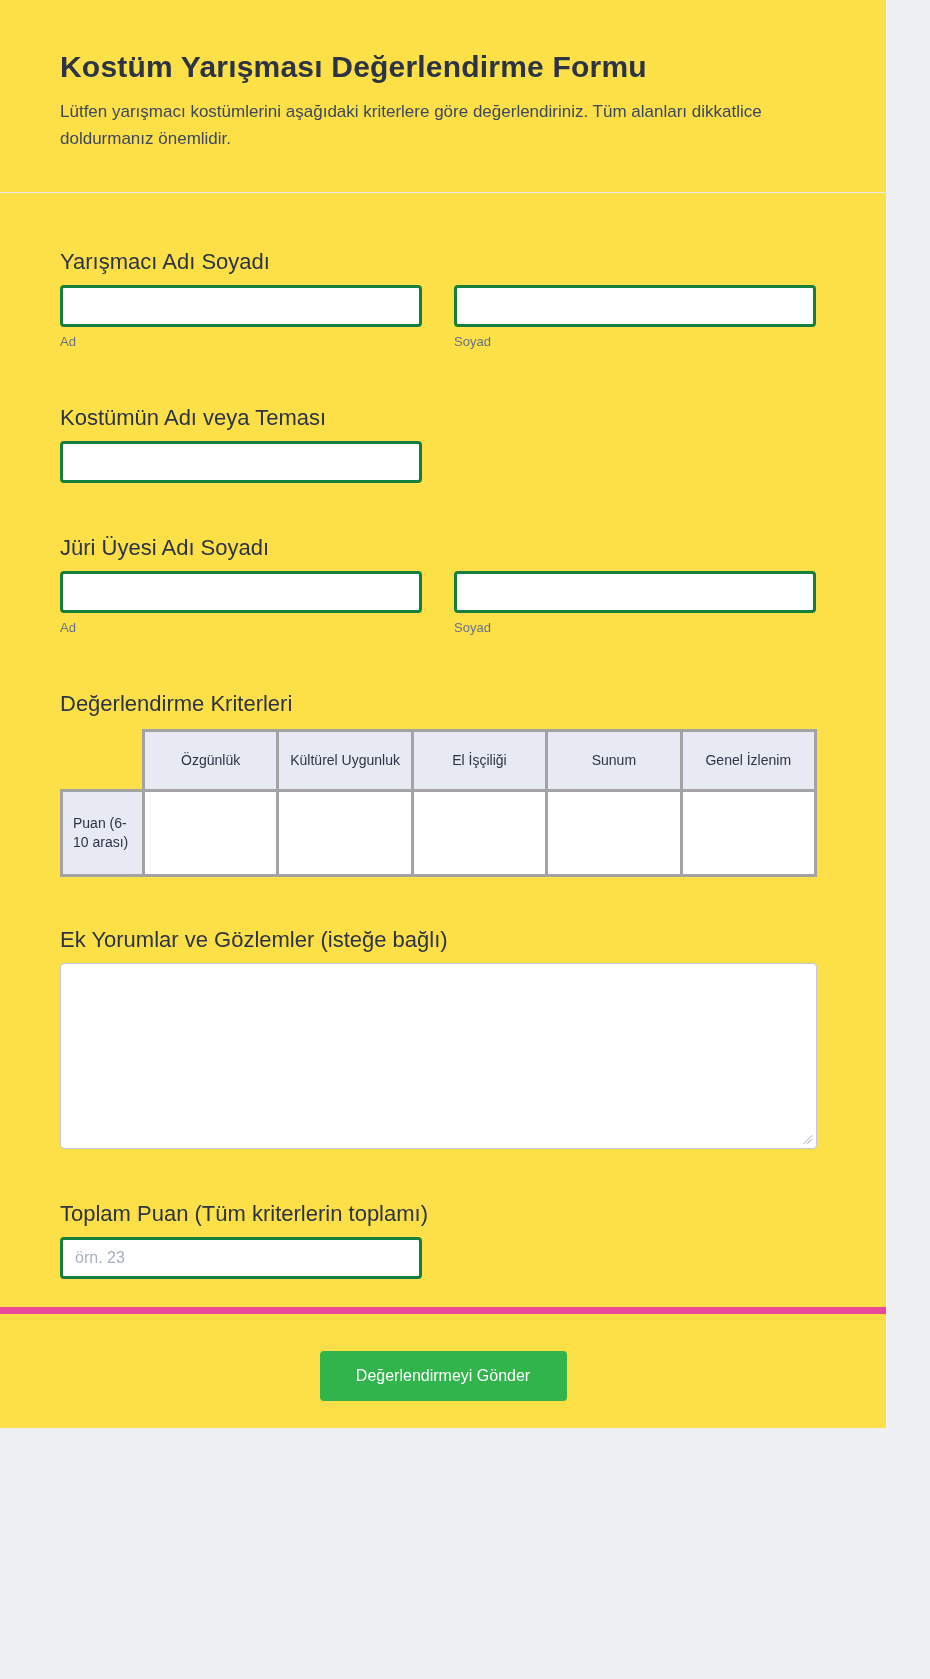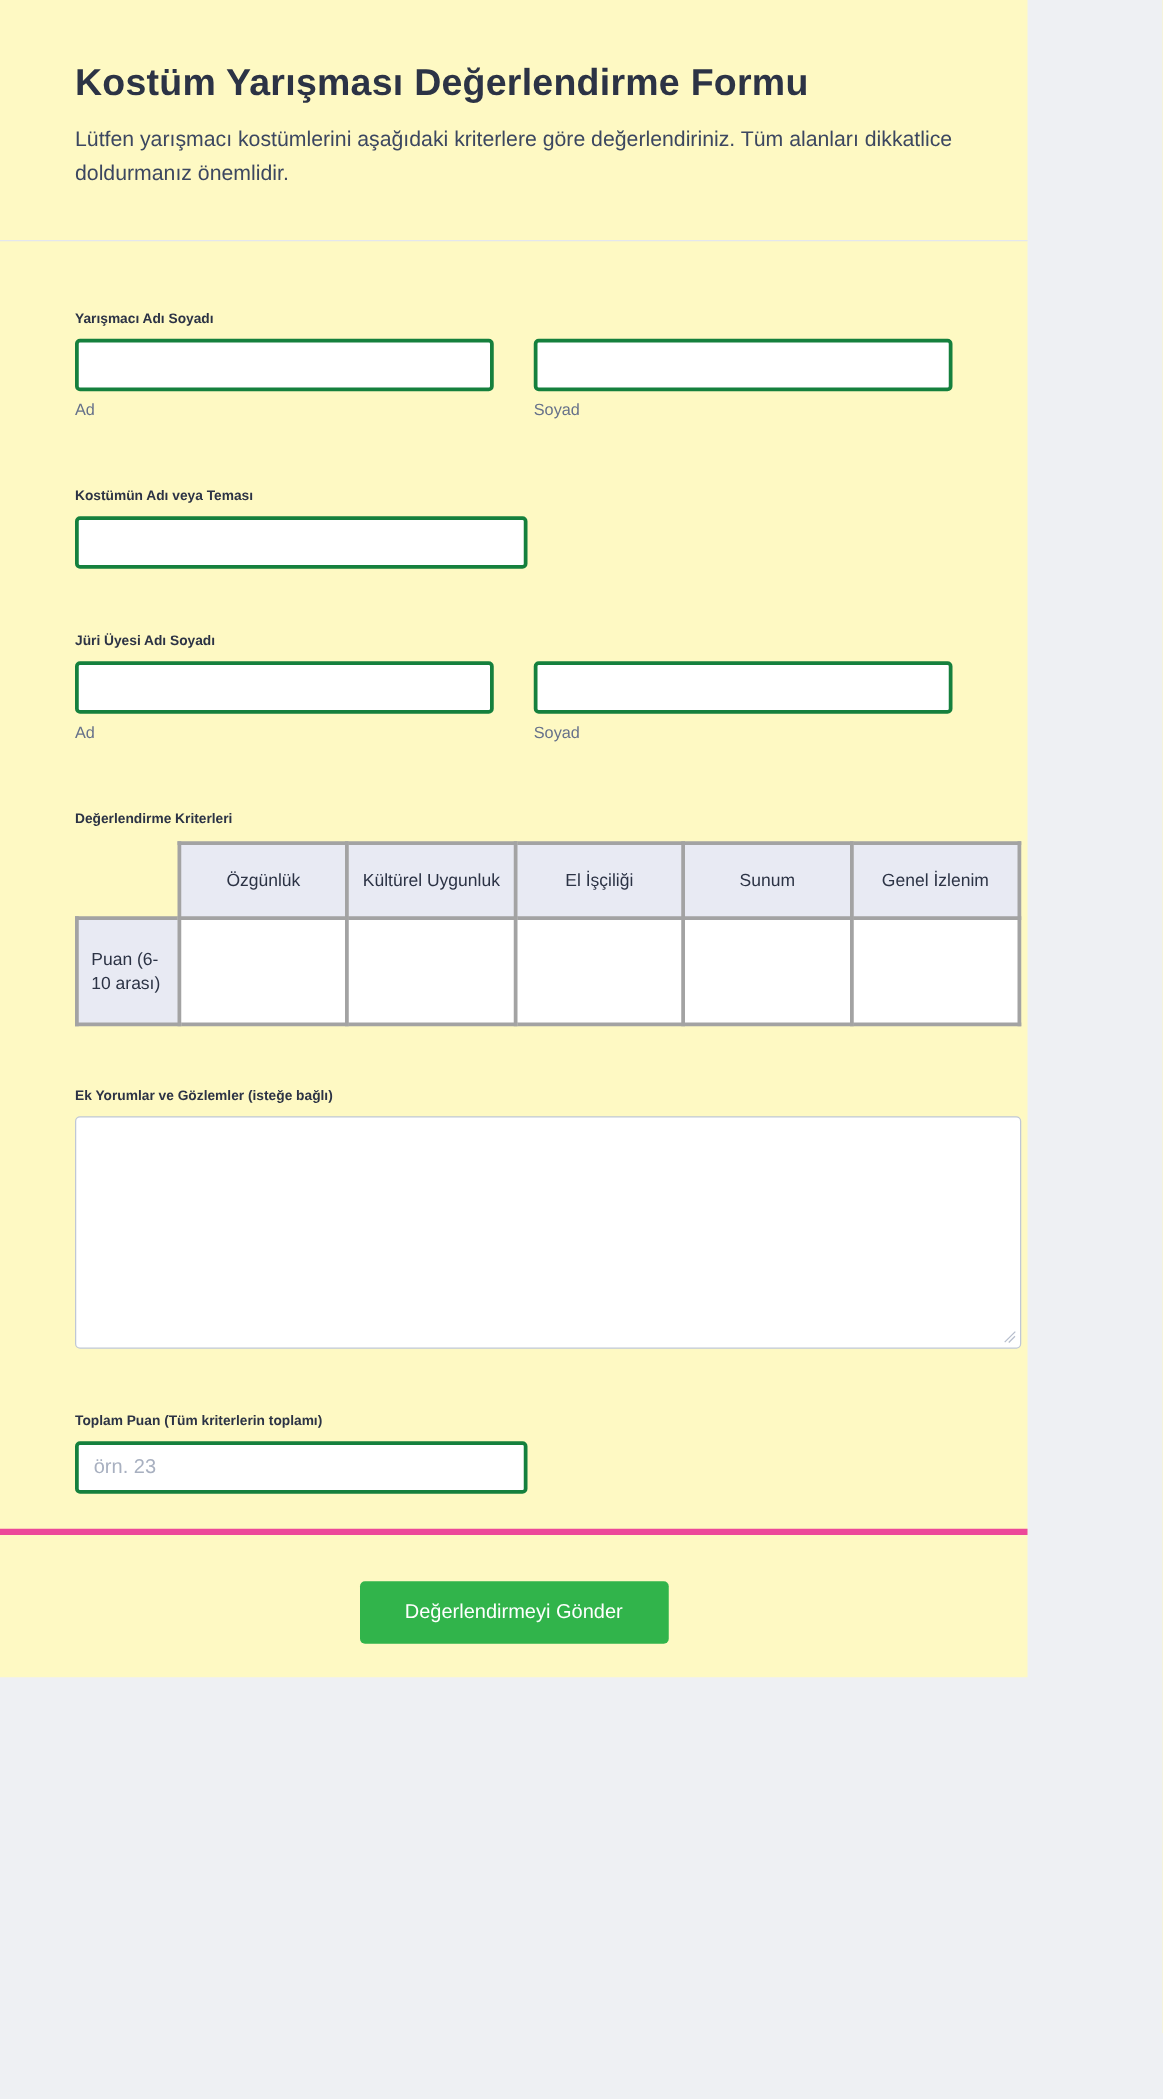--- a/index.html
+++ b/index.html
@@ -3,22 +3,22 @@
 <meta charset="utf-8">
 <style>
   * { box-sizing: border-box; }
   html, body { margin: 0; padding: 0; }
   body {
     font-family: "Liberation Sans", sans-serif;
     background: #eef0f3;
     width: 930px;
   }
   .form-card {
-    width: 822px;
-    background: #fef9c3;
+    width: 886px;
+    background: #fde047;
   }
   
   .form-header {
     padding: 50px 60px 40px 60px;
     border-bottom: 1px solid #e4e7ee;
   }
   .form-title {
     font-size: 30px;
     font-weight: 700;
     color: #2c3345;
@@ -31,22 +31,22 @@
     color: #3c4760;
     margin: 0;
     max-width: 760px;
   }
   
   .form-body { padding: 56px 60px 0 60px; }
   .field { margin-bottom: 56px; }
   .field.tight { margin-bottom: 52px; }
   .field-label {
     display: block;
-    font-size: 11px;
-    font-weight: 700;
+    font-size: 22px;
+    font-weight: 400;
     color: #2c3345;
     margin-bottom: 10px;
   }
   .input-row { display: flex; gap: 32px; }
   .input-col { width: 362px; }
   .text-input {
     width: 100%;
     height: 42px;
     border: 3px solid #15803d;
     border-radius: 4px;
@@ -142,21 +142,21 @@
   .resize-handle span {
     position: absolute;
     background: #b6bdcc;
     height: 1px;
     transform: rotate(-45deg);
   }
   .resize-handle span:nth-child(1) { width: 12px; left: 0; top: 5px; }
   .resize-handle span:nth-child(2) { width: 7px;  left: 4px; top: 7px; }
   
   .form-footer {
-    border-top: 5px solid #ec4899;
+    border-top: 7px solid #ec4899;
     padding: 37px 0 27px 0;
     text-align: center;
   }
   .submit-button {
     display: inline-block;
     background: #31b44b;
     color: #ffffff;
     border: none;
     border-radius: 4px;
     font-size: 16px;

